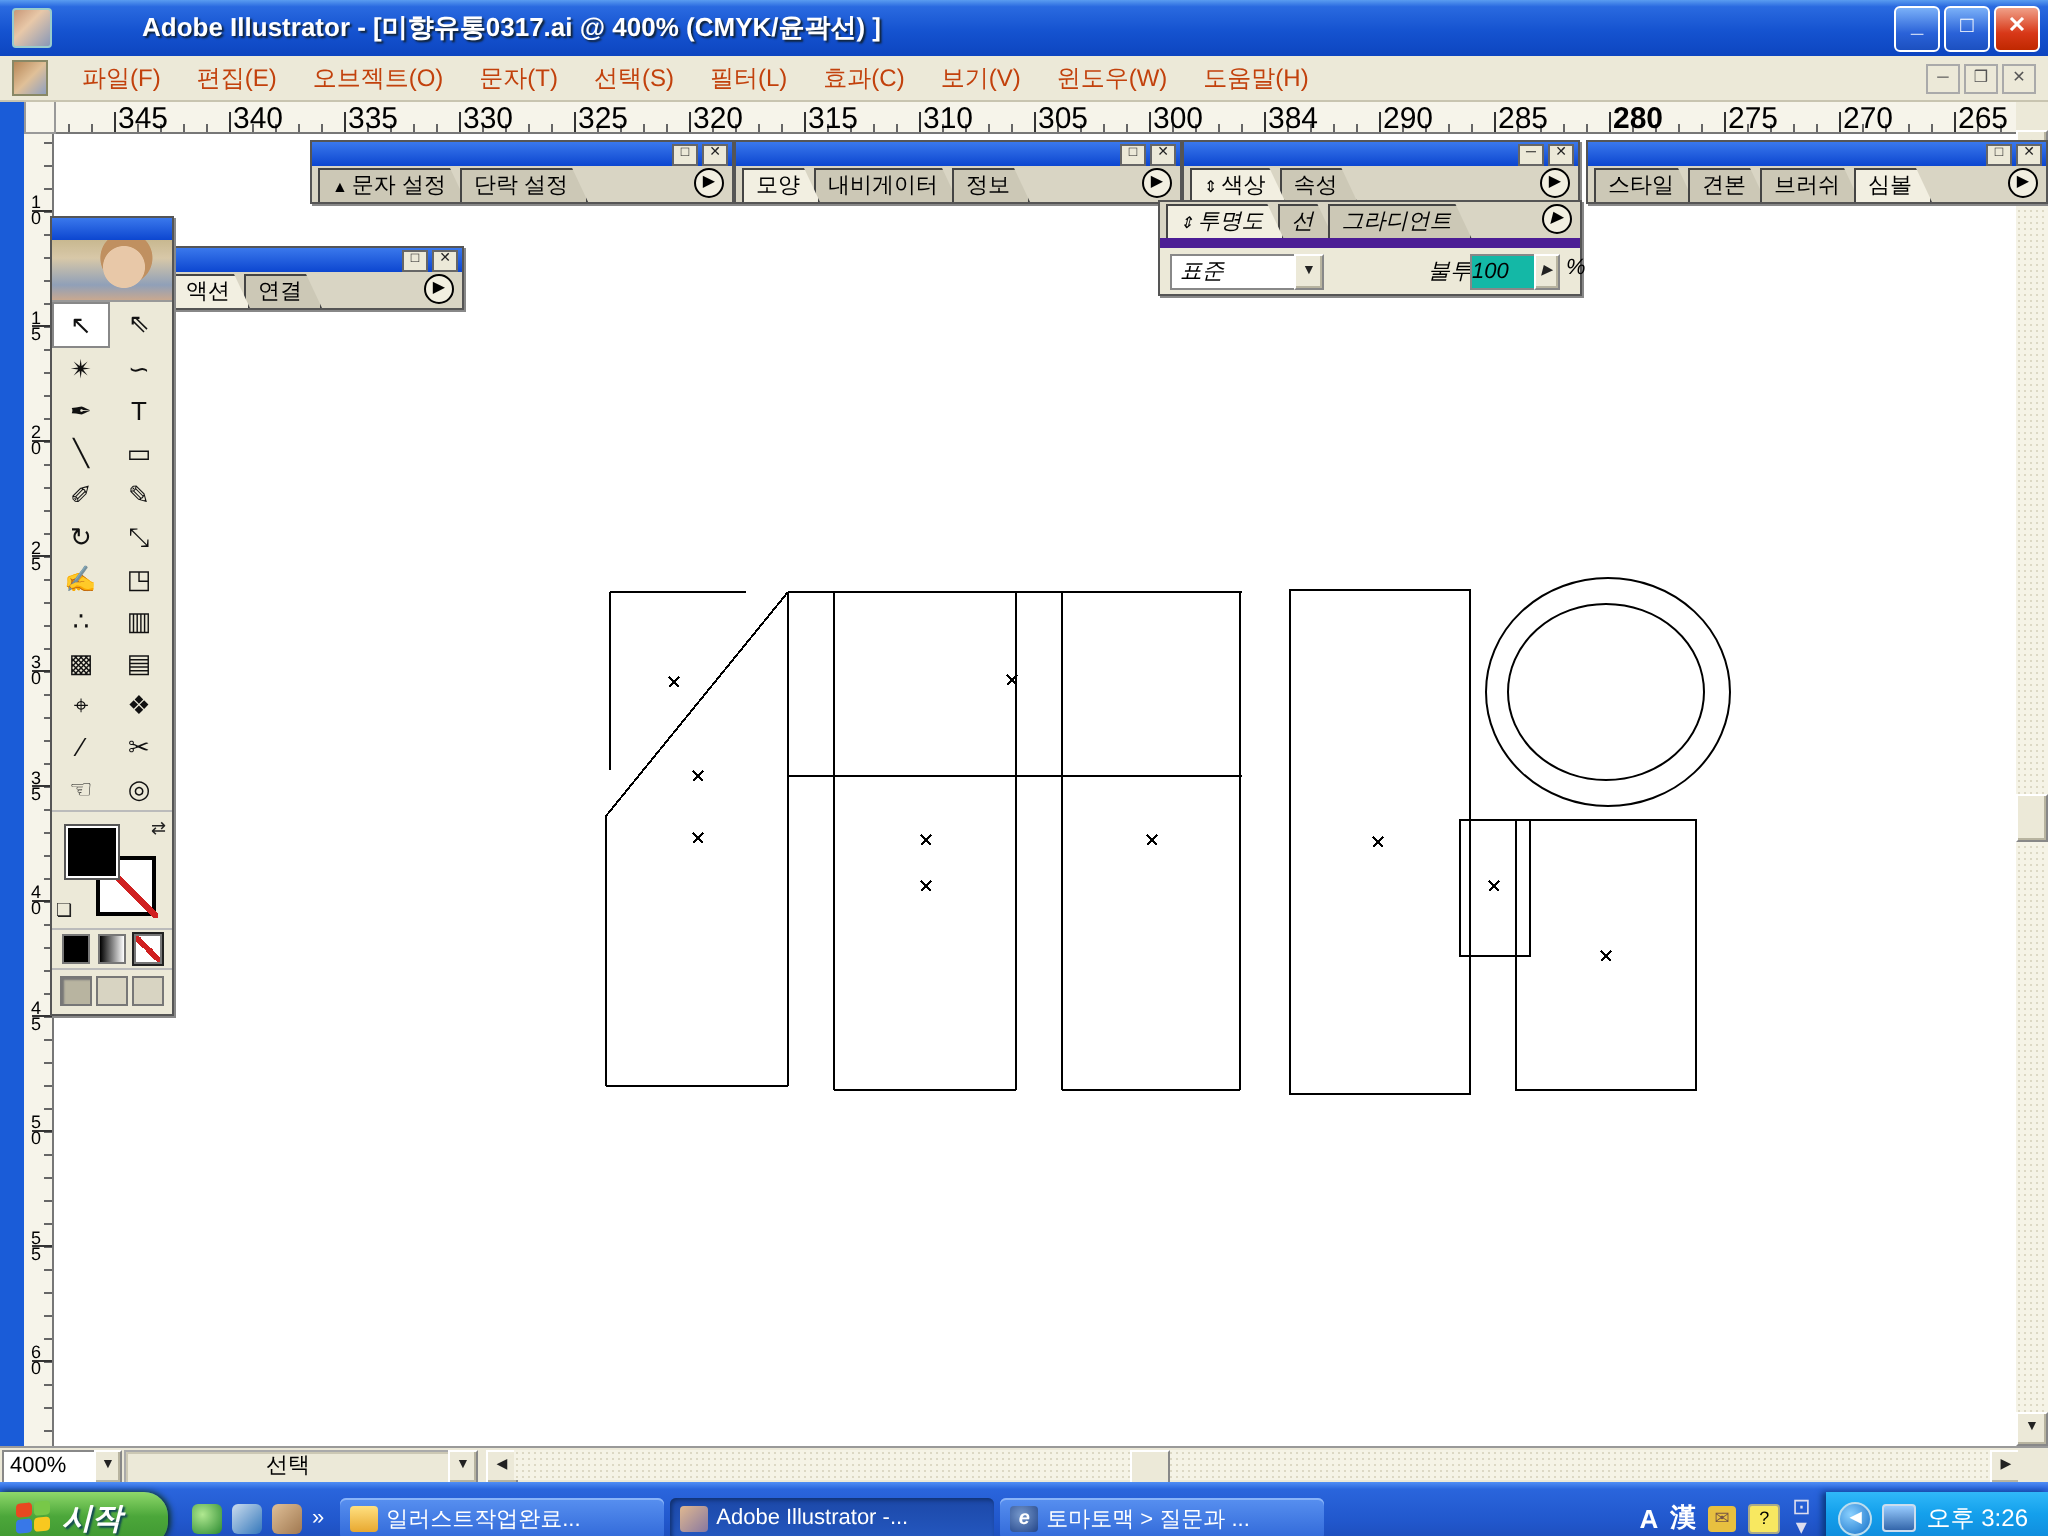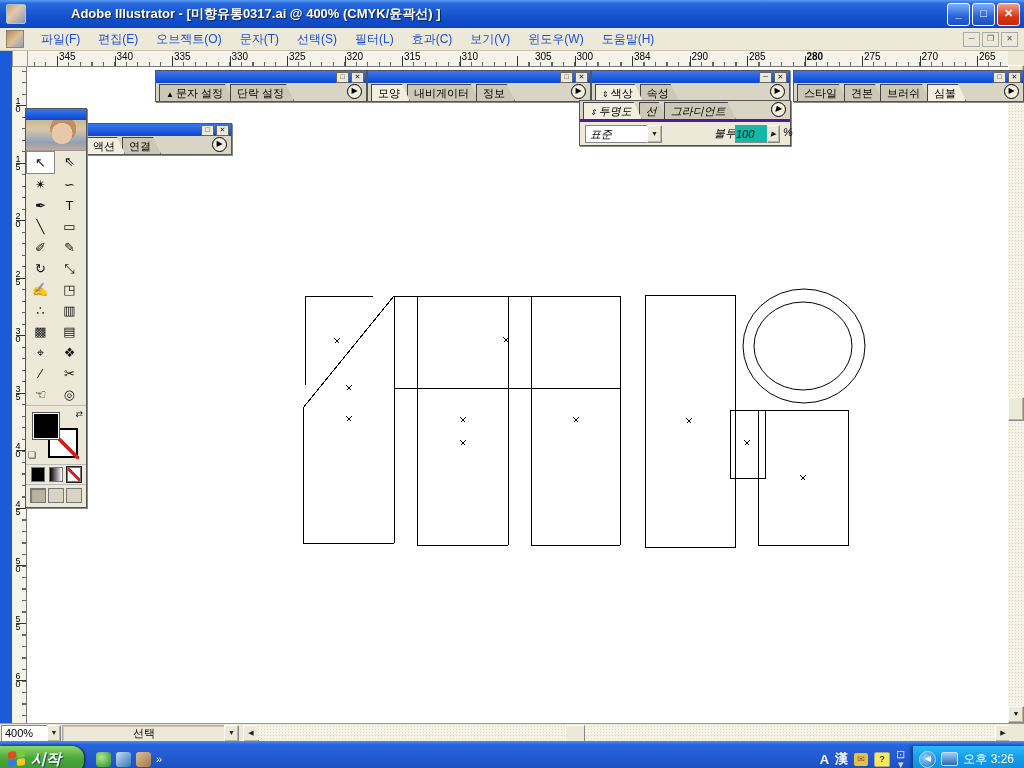--- a/index.html
+++ b/index.html
@@ -19,36 +19,36 @@
     color:#fff;font-size:11px;line-height:19px;text-align:center;font-weight:bold;
     background:linear-gradient(180deg,#7ab0f8,#2a62d8 60%,#1c50c0);}
   .winbtn.close{background:linear-gradient(180deg,#f0a088,#d83818 60%,#c02800);}
   #title-buttons{margin-left:auto;margin-right:4px;display:flex;}
 
   
   #menubar{left:0;top:28px;width:1024px;height:22px;background:#ece9d8;
     border-bottom:1px solid #c8c4b0;display:flex;align-items:center;z-index:20;}
   #doc-icon{width:16px;height:16px;margin:0 8px 0 6px;border:1px solid #886;
     background:linear-gradient(135deg,#b88858 0%,#e0c098 50%,#90a0c0 100%);}
-  .menu-item{font-size:12px;color:#1d4ed8;padding:2px 9px;white-space:nowrap;}
+  .menu-item{font-size:12px;color:#c2410c;padding:2px 9px;white-space:nowrap;}
   #doc-controls{margin-left:auto;margin-right:6px;display:flex;gap:2px;}
   .docbtn{width:15px;height:13px;border:1px solid #aaa;background:#ece9d8;color:#555;
     font-size:8px;line-height:12px;text-align:center;}
 
   
   #ruler-corner{left:12px;top:50px;width:14px;height:15px;background:#f6f4ea;
     border:1px solid #999;z-index:6;}
   #ruler-h{left:26px;top:50px;width:982px;height:15px;background:#f6f4ea;
     border-top:1px solid #999;border-bottom:1px solid #777;z-index:5;
     background-image:
       repeating-linear-gradient(90deg,#333 0 1px,transparent 1px 57.5px),
       repeating-linear-gradient(90deg,#666 0 1px,transparent 1px 11.5px);
     background-size:100% 10px,100% 4px;
     background-position:31px bottom,8px bottom;background-repeat:no-repeat;}
-  .rh-num{position:absolute;top:0;font-size:10px;color:#000;}
+  .rh-num{position:absolute;top:0;font-size:15px;color:#000;}
   #ruler-v{left:12px;top:65px;width:14px;height:658px;background:#f6f4ea;
     border-right:1px solid #777;z-index:5;
     background-image:
       repeating-linear-gradient(180deg,#333 0 1px,transparent 1px 57.5px),
       repeating-linear-gradient(180deg,#666 0 1px,transparent 1px 11.5px);
     background-size:10px 100%,4px 100%;
     background-position:right 40px,right 5.5px;background-repeat:no-repeat;}
   .rv-num{position:absolute;left:0;width:12px;font-size:9px;line-height:8px;
     text-align:center;color:#000;}
   .rv-num span{display:block;}
@@ -95,21 +95,21 @@
   .pbtn{width:11px;height:9px;background:#ece9d8;border:1px solid #666;color:#222;
     font-size:7px;line-height:8px;text-align:center;}
   .tabs{height:18px;display:flex;align-items:flex-end;padding-left:3px;position:relative;}
   .tab{height:16px;padding:0 9px 0 6px;font-size:11px;line-height:16px;color:#000;
     background:#ccc8b6;border:1px solid #444;border-bottom:none;margin-right:-3px;
     clip-path:polygon(0 0,calc(100% - 8px) 0,100% 100%,0 100%);white-space:nowrap;}
   .tab.active{background:#f2efe1;position:relative;z-index:2;}
   .tab .tab-icon{font-size:8px;margin-right:2px;}
   .parrow{position:absolute;right:4px;bottom:2px;width:13px;height:13px;border:1px solid #000;
     border-radius:50%;background:#f2efe1;font-size:8px;line-height:12px;text-align:center;color:#000;}
-  #palette-transparency .pcontent{height:23px;border-top:3px solid #4c1d95;background:#ece9d8;
+  #palette-transparency .pcontent{height:23px;border-top:5px solid #4c1d95;background:#ece9d8;
     position:relative;font-size:11px;}
   #blend-combo{position:absolute;left:5px;top:3px;width:62px;height:16px;background:#fff;
     border:1px solid #888;padding-left:4px;line-height:16px;}
   #blend-drop{position:absolute;left:67px;top:3px;width:13px;height:16px;line-height:15px;}
   #opacity-label{position:absolute;left:98px;top:4px;margin-left:36px;}
   #opacity-box{position:absolute;left:155px;top:3px;width:32px;height:16px;background:#14b8a6;
     border:1px solid #888;text-align:left;padding-right:3px;line-height:16px;}
   #opacity-spin{position:absolute;left:187px;top:3px;width:11px;height:16px;line-height:15px;}
   #opacity-unit{position:absolute;left:203px;top:4px;}
 
@@ -236,21 +236,21 @@
 <div id="ruler-h" class="abs">
     <span class="rh-num" style="left: -6px;">0</span>
     <span class="rh-num" style="left: 33px;">345</span>
     <span class="rh-num" style="left: 90.5px;">340</span>
     <span class="rh-num" style="left: 148px;">335</span>
     <span class="rh-num" style="left: 205.5px;">330</span>
     <span class="rh-num" style="left: 263px;">325</span>
     <span class="rh-num" style="left: 320.5px;">320</span>
     <span class="rh-num" style="left: 378px;">315</span>
     <span class="rh-num" style="left: 435.5px;">310</span>
-    <span class="rh-num" style="left: 493px; padding-left: 16px;">305</span>
+    <span class="rh-num" style="left: 493px;">305</span>
     <span class="rh-num" style="left: 550.5px;">300</span>
     <span class="rh-num" style="left: 608px;">384</span>
     <span class="rh-num" style="left: 665.5px;">290</span>
     <span class="rh-num" style="left: 723px;">285</span>
     <span class="rh-num" style="left: 780.5px; font-weight: bold;">280</span>
     <span class="rh-num" style="left: 838px;">275</span>
     <span class="rh-num" style="left: 895.5px;">270</span>
     <span class="rh-num" style="left: 953px;">265</span>
   </div>
 <div id="ruler-v" class="abs">
@@ -499,20 +499,34 @@
         <i></i>
       </div>
     <span>시작</span>
   </div>
   <div id="quick-launch">
     <div class="ql-icon" id="ql1"></div>
     <div class="ql-icon" id="ql2"></div>
     <div class="ql-icon" id="ql3"></div>
     <div id="ql-chevron">»</div>
   </div>
+  <div id="task-buttons" style="display:flex;">
+      <div class="task">
+        <span class="task-icon folder-icon"></span>
+        <span>일러스트작업완료...</span>
+      </div>
+      <div class="task active">
+        <span class="task-icon illustrator-icon"></span>
+        <span>Adobe Illustrator -...</span>
+      </div>
+      <div class="task">
+        <span class="task-icon ie-icon">e</span>
+        <span>토마토맥 &gt; 질문과 ...</span>
+      </div>
+    </div>
   <div id="tray-ime">
     <span>A</span>
     <span>漢</span>
     <span class="tray-mini" id="tray-bird">✉</span>
     <span class="tray-mini" id="tray-help">?</span>
     <span id="tray-display"><span>⊡</span><br>▾</span>
   </div>
   <div id="tray">
     <div id="tray-collapse">◀</div>
     <div id="tray-net"></div>

